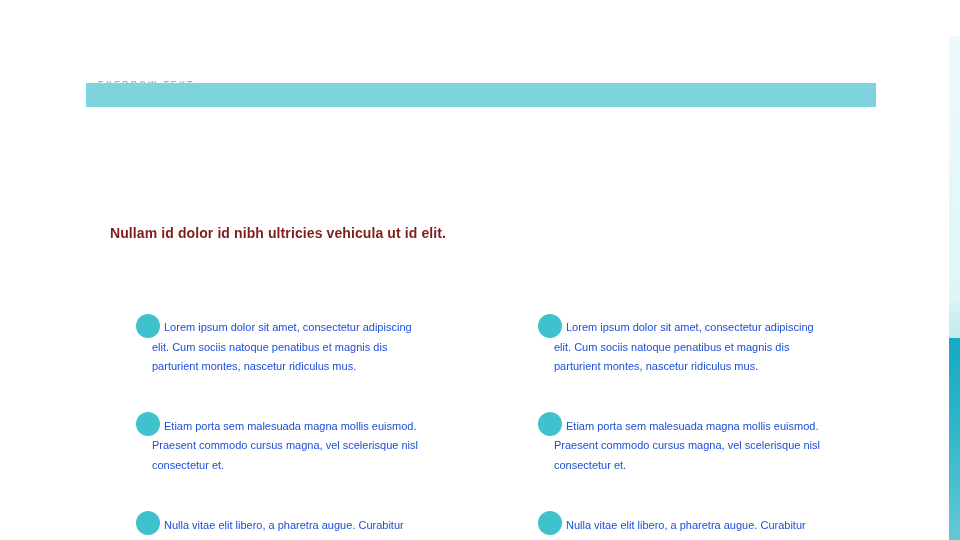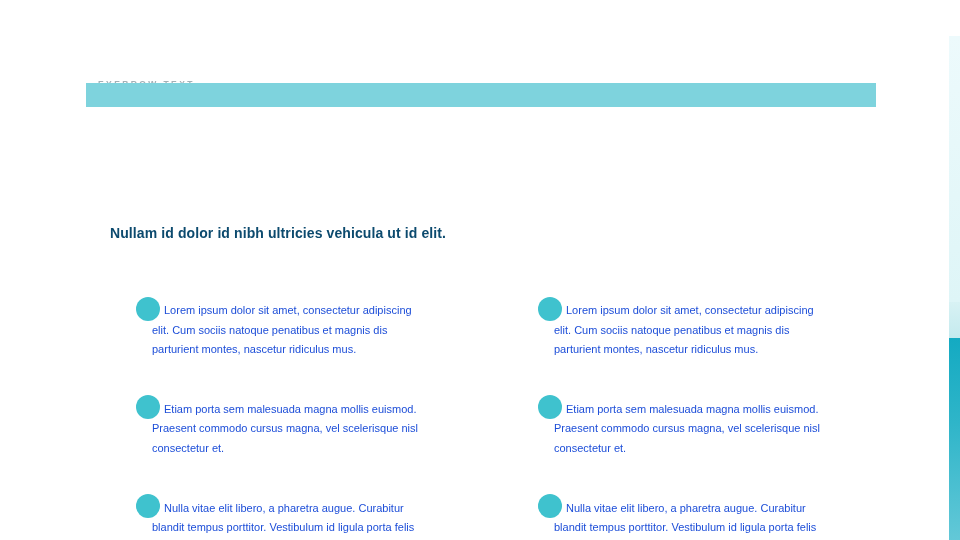--- a/index.html
+++ b/index.html
@@ -43,22 +43,23 @@
   }
   .content {
     position: absolute;
     left: 62px;
     top: 177px;
     width: 800px;
   }
   .slide-title {
     font-size: 14px;
     font-weight: 700;
-    color: #0c4a6e;
+    color: #7f1d1d;
     letter-spacing: 0.1px;
+    margin-bottom: 17px;
   }
   .columns {
     display: flex;
     gap: 52px;
   }
   .column {
     width: 364px;
   }
   .bullet-list {
     list-style: none;

